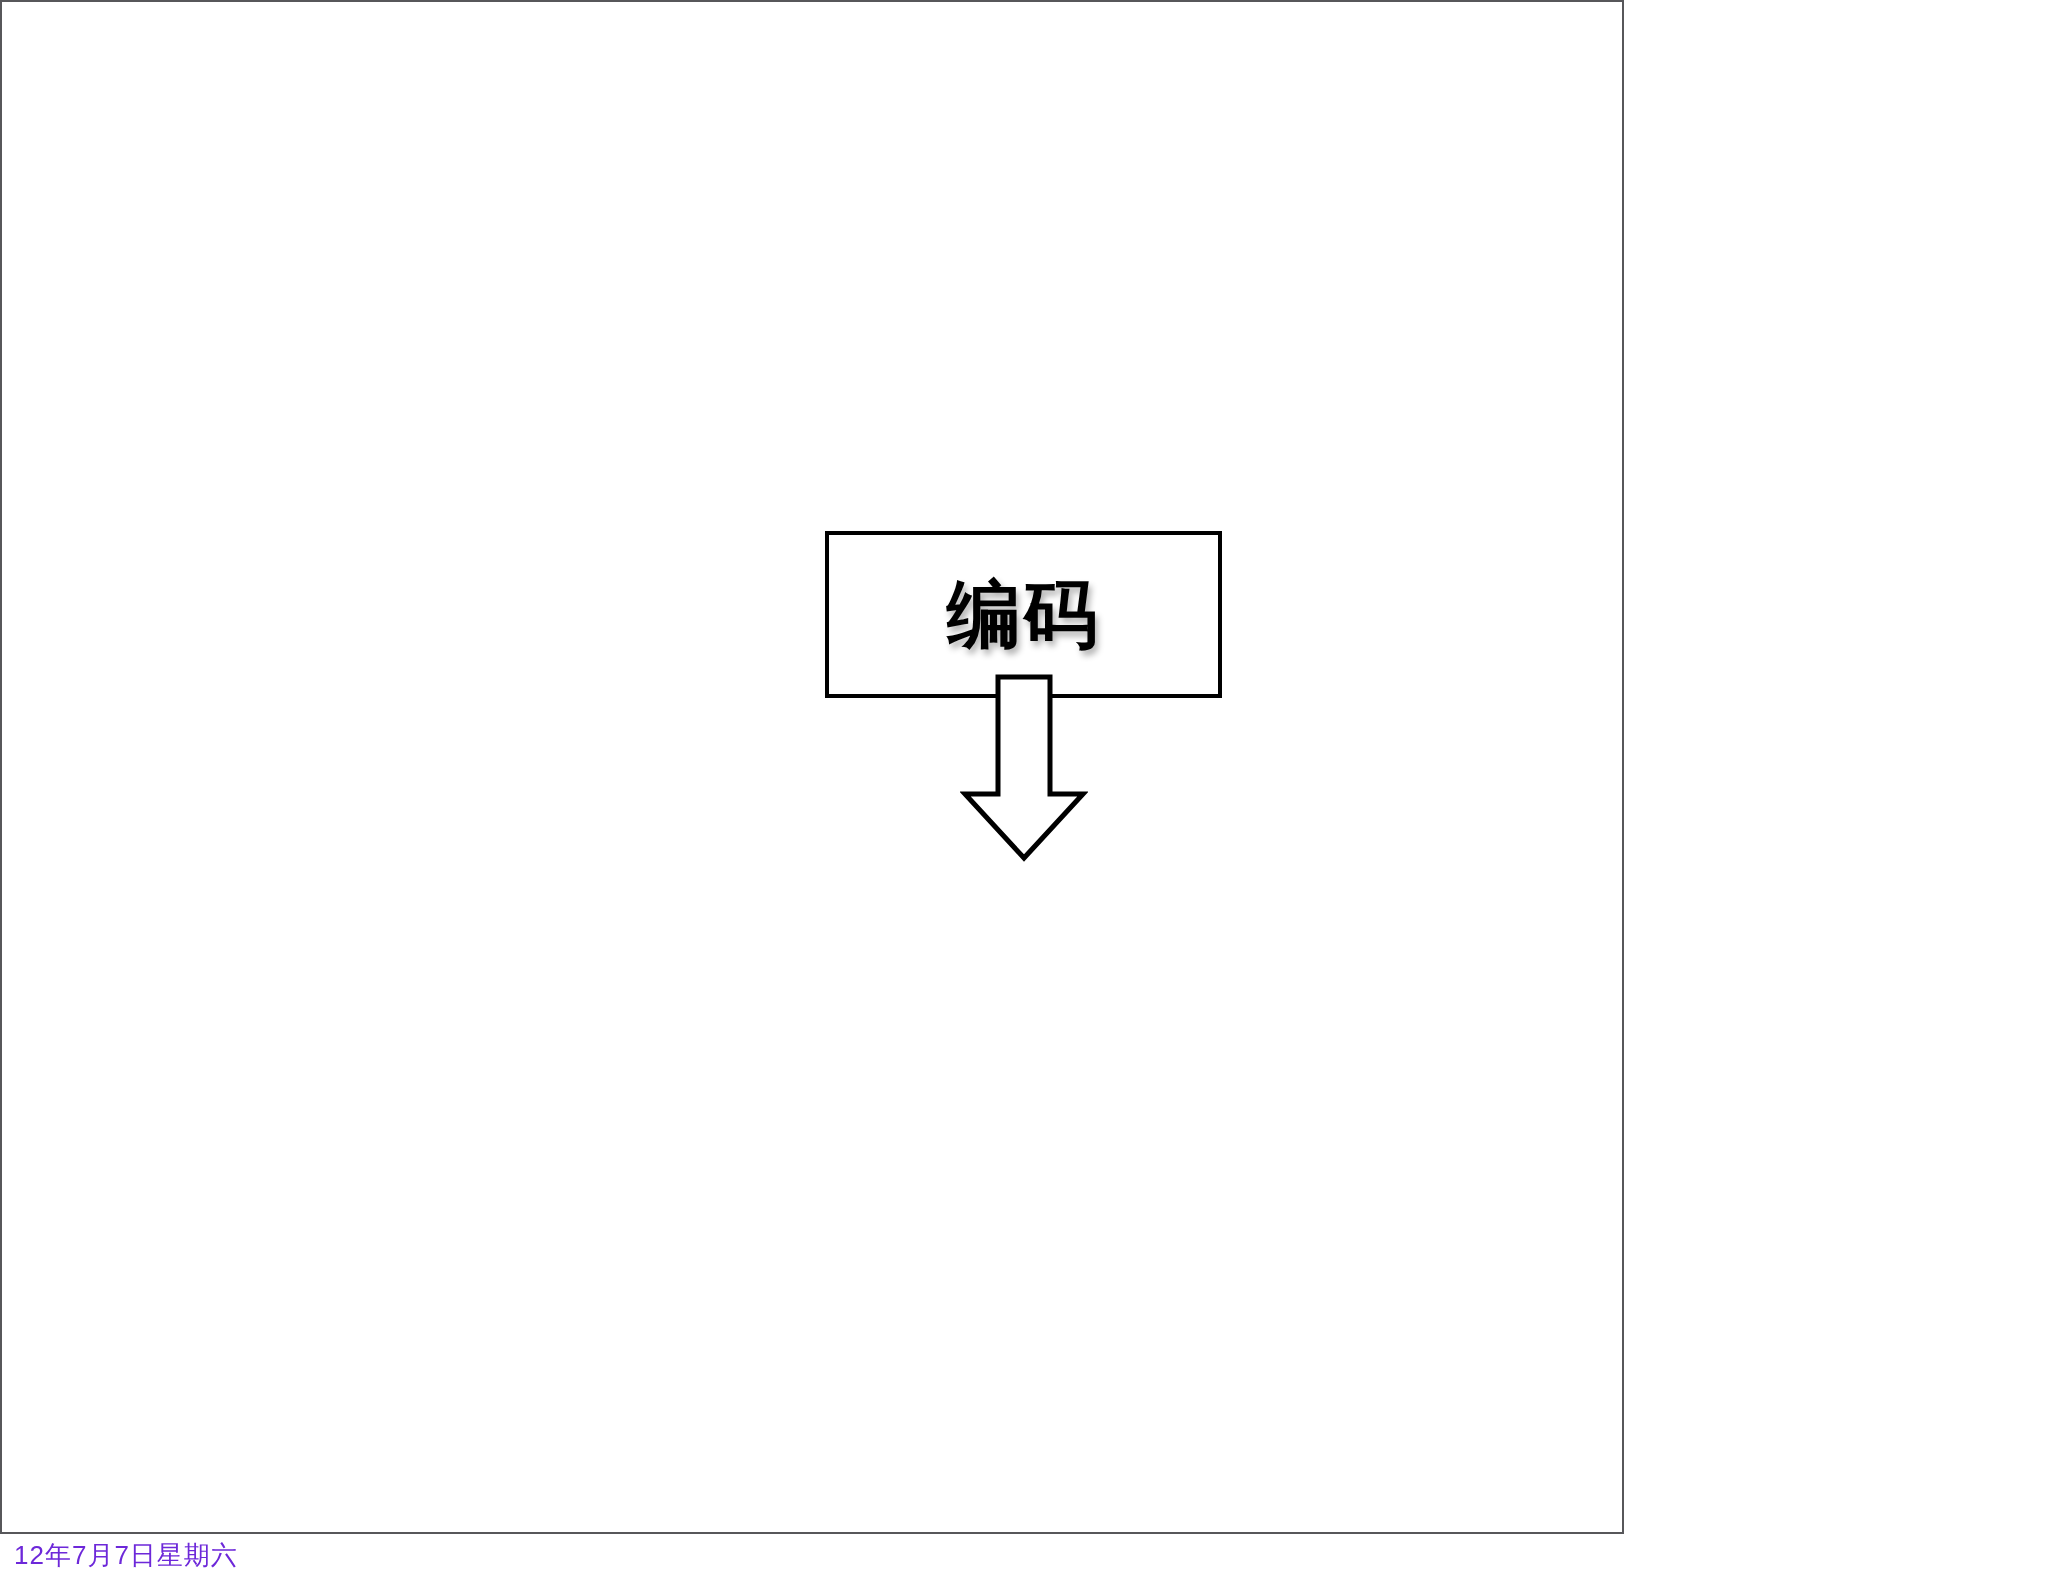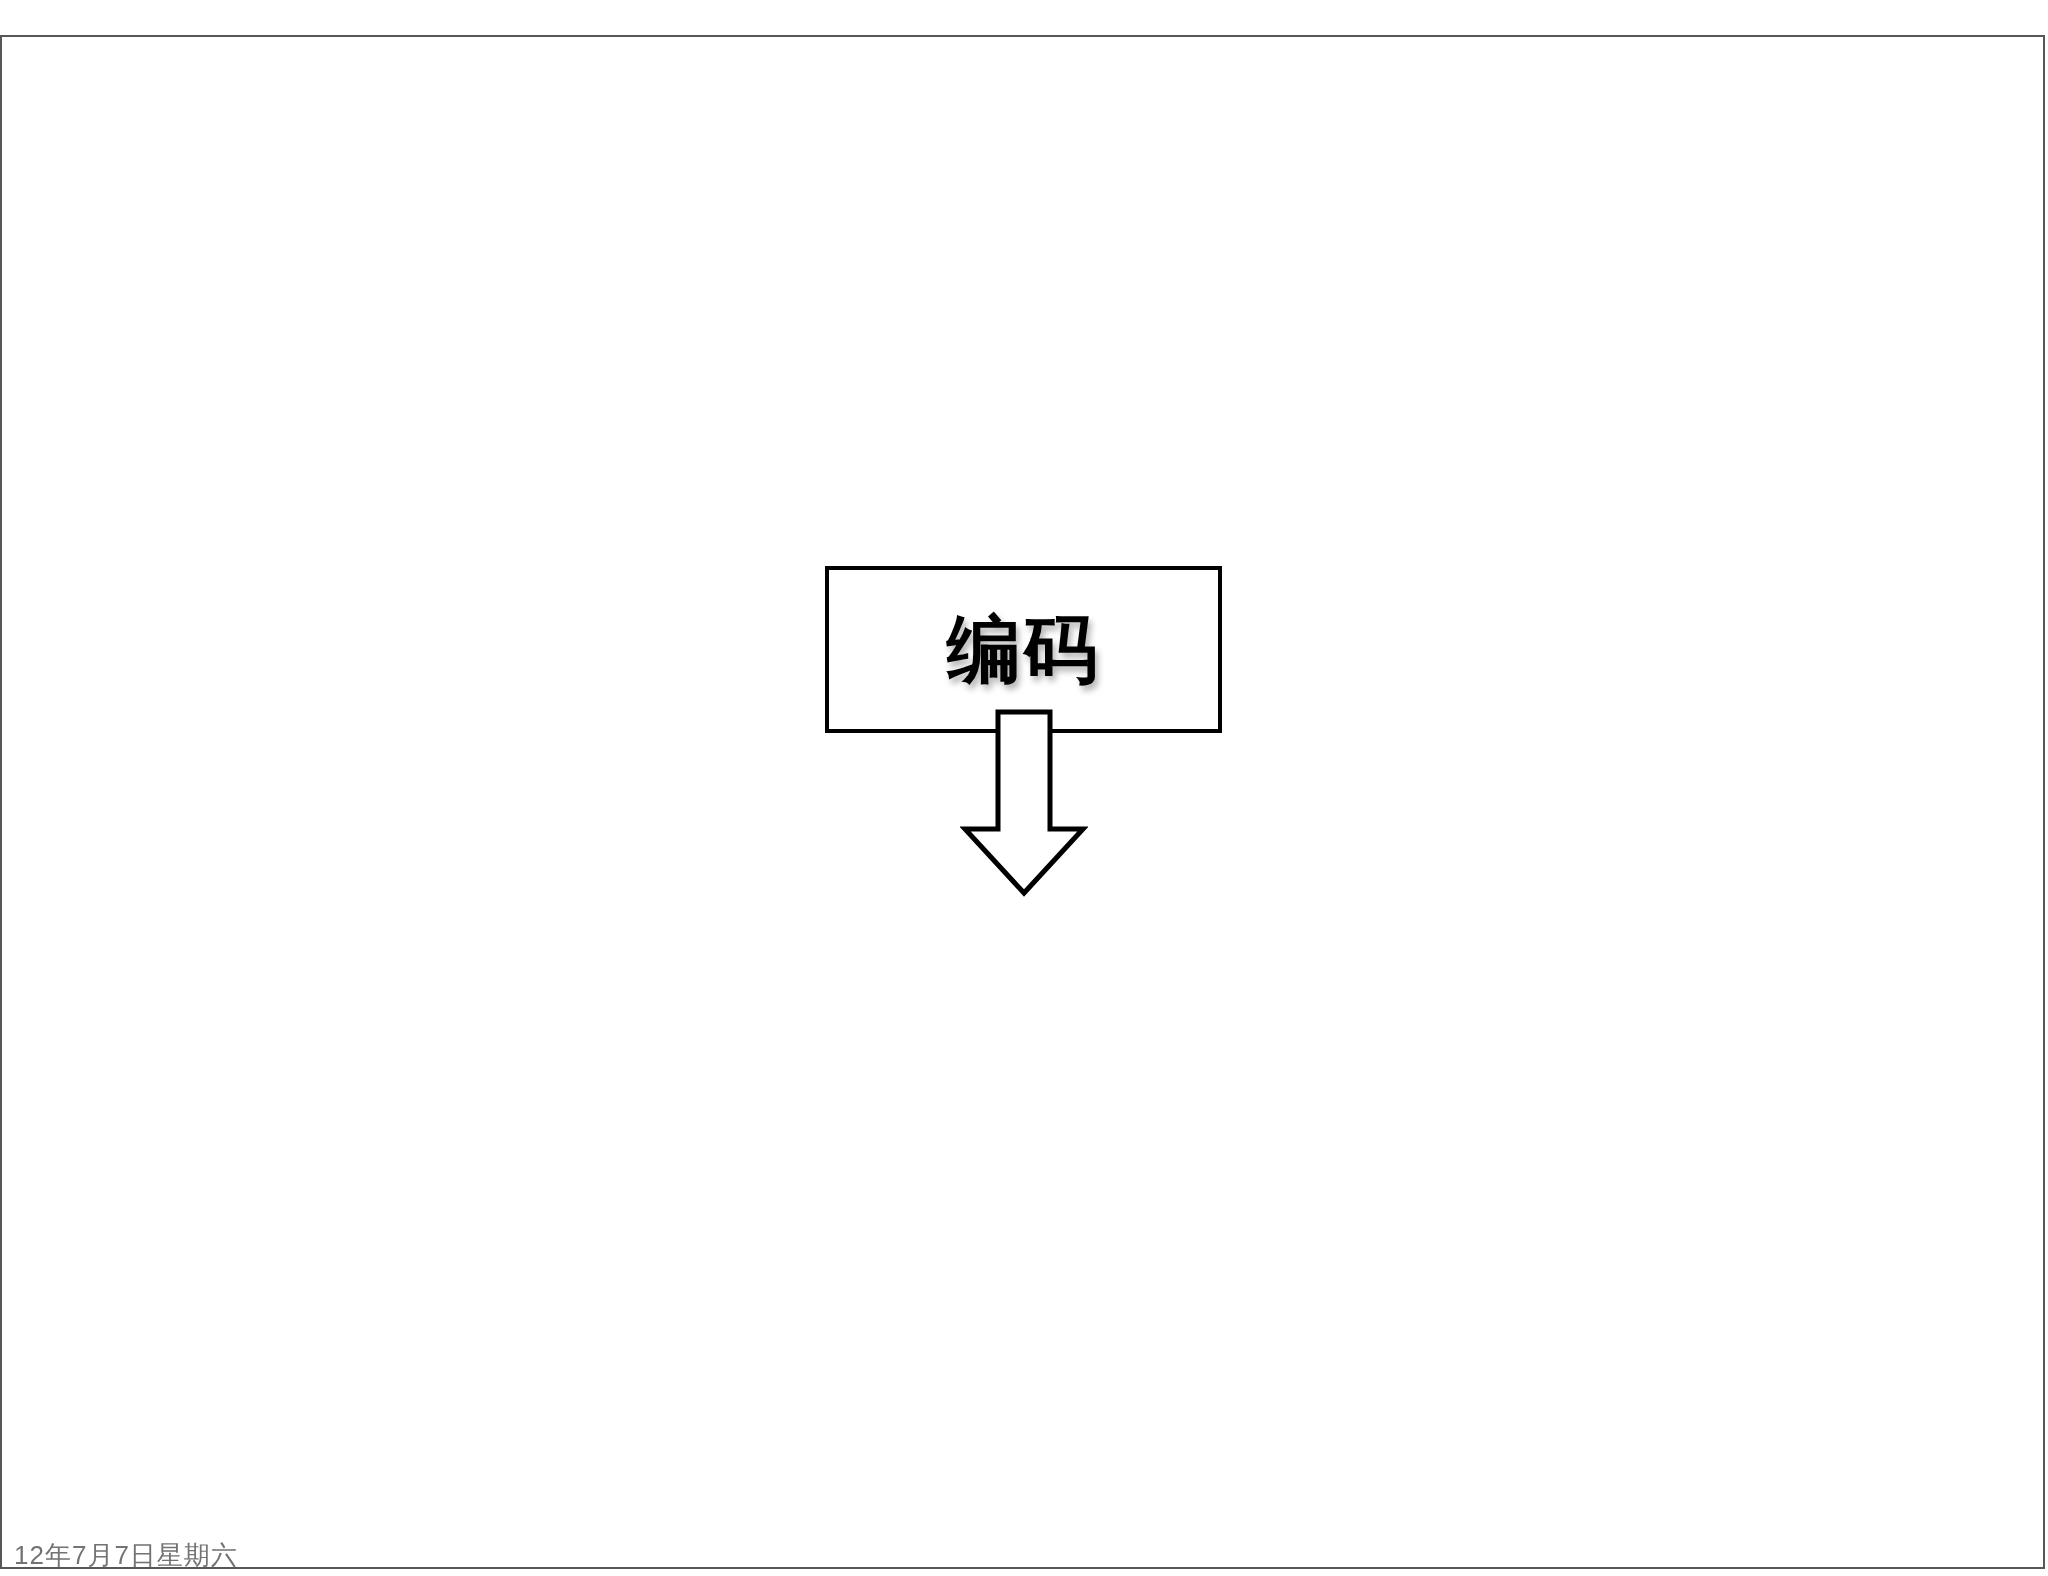--- a/index.html
+++ b/index.html
@@ -12,26 +12,25 @@
     position: relative;
     width: 2048px;
     height: 1576px;
     background: #ffffff;
     overflow: hidden;
   }
   .slide {
     position: absolute;
     left: 0;
     top: 0;
-    width: 2045px;
+    width: 1624px;
     height: 1534px;
     box-sizing: border-box;
     background: #ffffff;
     border: 2px solid #57575a;
-    margin-top: 35px;
   }
   .node {
     position: absolute;
     left: 823px;
     width: 397px;
     height: 167px;
     box-sizing: border-box;
     background: #ffffff;
     border: 4px solid #000000;
     display: flex;
@@ -56,21 +55,21 @@
     top: 672px;
     width: 128px;
     height: 188px;
     z-index: 2; 
   }
   .footer-date {
     position: absolute;
     left: 14px;
     top: 1538px;
     font-size: 26px;
-    color: #737373;
+    color: #6d28d9;
     letter-spacing: 1px;
     white-space: nowrap;
   }
 </style>
 </head>
 <body>
 
 <div class="stage">
 
   <div class="slide">

